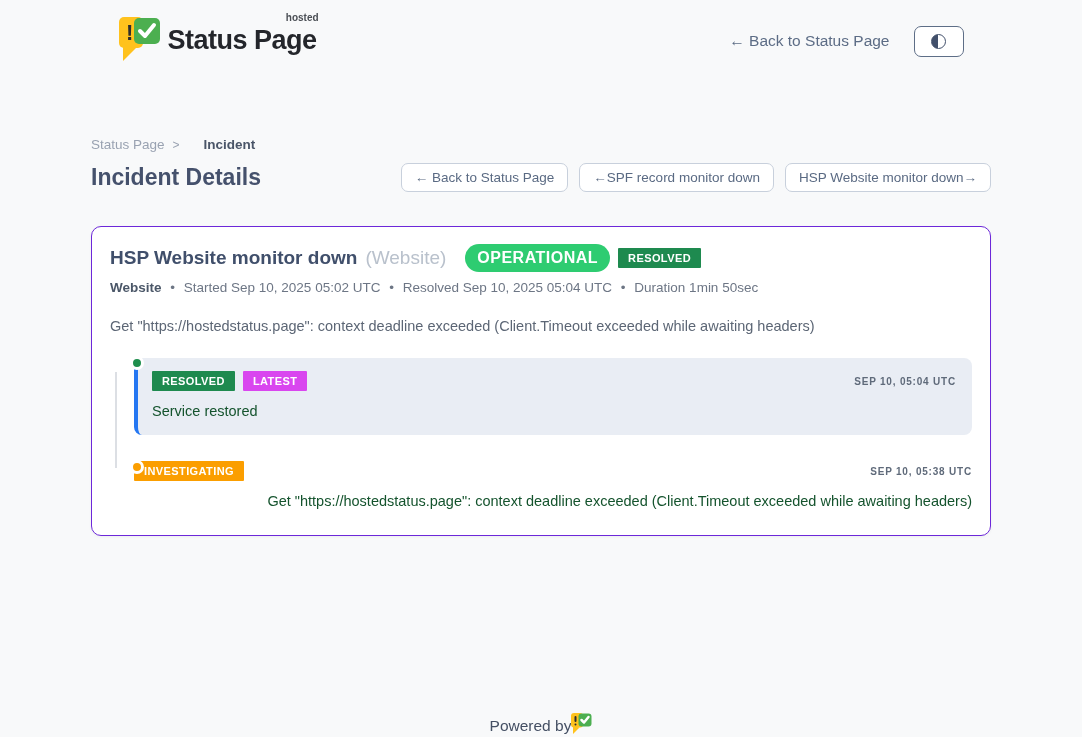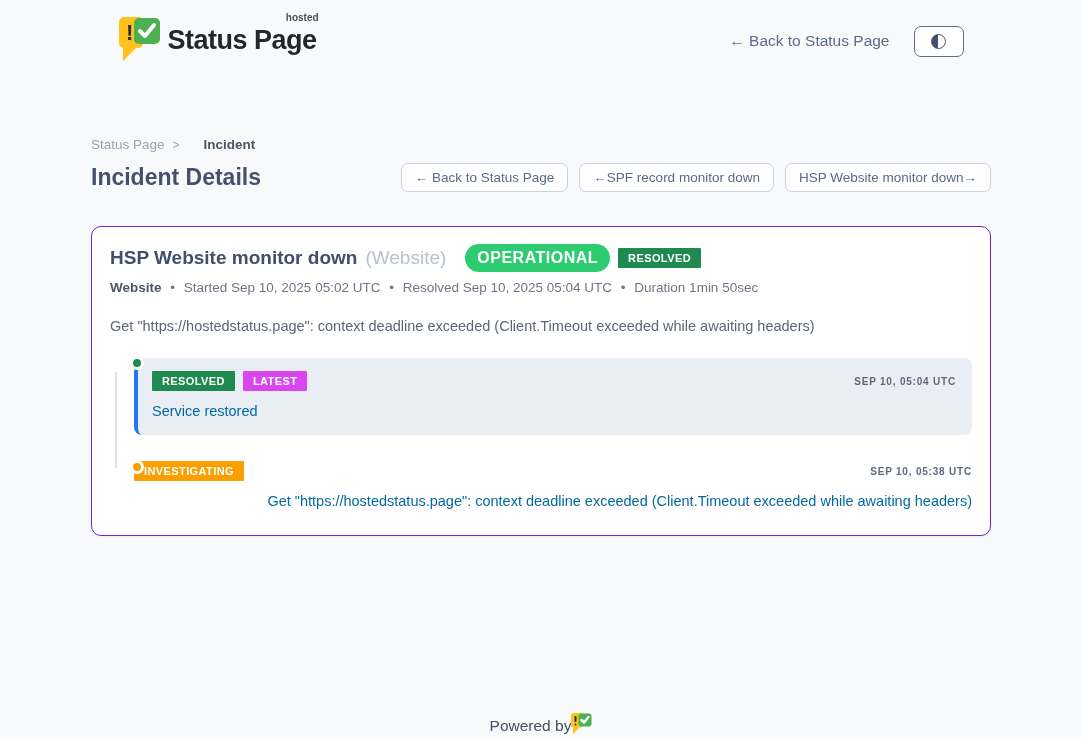--- a/index.html
+++ b/index.html
@@ -55,21 +55,21 @@
   .tl-line { position:absolute; left:5px; top:14px; width:2px; height:96px; background:#dcdfe4; }
   .tl-dot { position:absolute; width:14px; height:14px; border-radius:50%; border:3px solid #fff; z-index:1; }
   .tl-dot.green { background:#1e8e4d; left:-4px; top:-2px; }
   .tl-dot.orange { background:#fb9e00; left:-4px; top:-1px; }
   .tl-entry { position:relative; margin-left:24px; }
   .tl-entry + .tl-entry { margin-top:26px;text-align:right; }
   .tl-box { background:#e9edf4; border-left:4px solid #2577f2; border-radius:8px; padding:13px 16px 16px 14px; }
   .tl-head { display:flex; justify-content:space-between; align-items:center; }
   .tl-badges { display:flex; gap:8px; }
   .tl-ts { font-size:10px; font-weight:700; letter-spacing:.8px; color:#5f6a7a; }
-  .tl-msg { margin-top:12px; font-size:14.5px; color:#0369a1; }
+  .tl-msg { margin-top:12px; font-size:14.5px; color:#14532d; }
 
   
   .footer { margin-top:176px; text-align:center; }
   .powered { display:flex; justify-content:center; align-items:center; gap:0; font-size:15.5px; font-weight:500; color:#444f63; }
   .copyright { margin-top:17px; font-size:13.5px; color:#b7bfc9; display:flex; justify-content:center; align-items:center; gap:5px; }
 </style>
 </head>
 <body>
 
 <div class="header">

